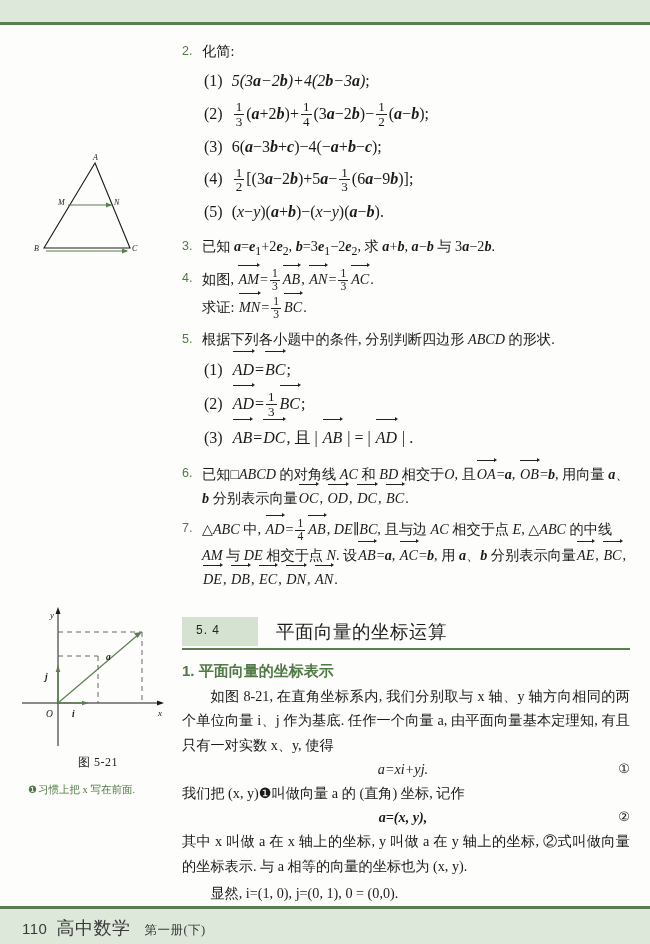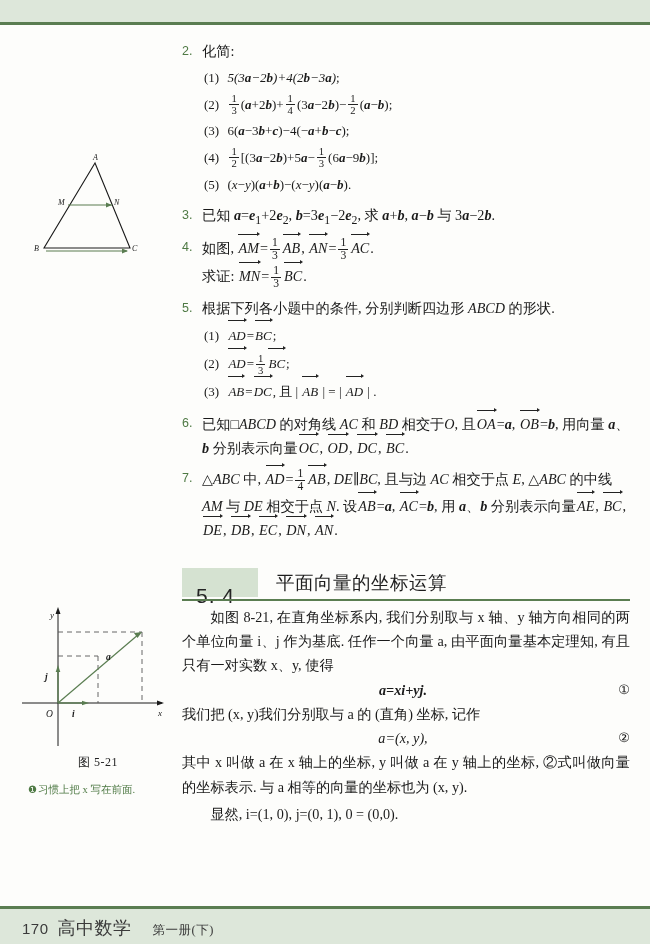--- a/index.html
+++ b/index.html
@@ -55,21 +55,21 @@
     white-space: nowrap;
   }
   .footer .pagenum {
     font-size: 15px;
     font-family: "Liberation Sans", sans-serif;
     margin-right: 9px;
   }
   .footer .booktitle {
     font-size: 18px;
   }
-  .footer .volume { margin-left: 21px; font-size: 12.5px; }
+  .footer .volume { margin-left: 14px; font-size: 12.5px; }
 
   
   .content {
     position: absolute;
     left: 182px;
     top: 40px;
     width: 448px;
     color: #1a1a1a;
   }
   
@@ -82,21 +82,21 @@
   }
   .ex-num {
     position: absolute;
     left: 0; top: 1px;
     color: #4f7a45;
     font-size: 12.5px;
     font-family: "Liberation Sans", sans-serif;
   }
   .sub {
     padding-left: 22px;
-    font-size: 13px;
+    font-size: 16px;
     line-height: 2.05;
     white-space: nowrap;
   }
   .sub .lbl { margin-right: 5px; }
   .mi { font-style: italic; }
   .bb { font-weight: bold; font-style: italic; }
   .up { font-style: normal; }
 
   
   .frac {
@@ -140,22 +140,22 @@
     height: 34px;
   }
   .sec-chip {
     position: absolute;
     left: 0; top: 0;
     width: 76px; height: 29px;
     background: #d5e2d1;
   }
   .sec-no {
     position: absolute;
-    left: 14px; top: 16px;
-    font-size: 21px;
+    left: 14px; top: 6px;
+    font-size: 12px;
     font-family: "Liberation Sans", sans-serif;
     color: #242424;
     letter-spacing: 1px;
   }
   .sec-title {
     position: absolute;
     left: 94px; top: 2px;
     font-size: 18.5px;
     font-family: Liberation Sans, sans-serif;
     color: #1d1d1d;
@@ -342,38 +342,39 @@
       △<span class="mi">ABC</span> 中, <span class="vec mi">AD</span>=<span class="frac"><span class="n">1</span><span class="d">4</span></span><span class="vec mi">AB</span>, <span class="mi">DE</span>∥<span class="mi">BC</span>, 且与边 <span class="mi">AC</span> 相交于点 <span class="mi">E</span>, △<span class="mi">ABC</span> 的中线 <span class="mi">AM</span> 与 <span class="mi">DE</span> 相交于点 <span class="mi">N</span>. 设<span class="vec mi">AB</span>=<span class="bb">a</span>, <span class="vec mi">AC</span>=<span class="bb">b</span>, 用 <span class="bb">a</span>、<span class="bb">b</span> 分别表示向量<span class="vec mi">AE</span>, <span class="vec mi">BC</span>, <span class="vec mi">DE</span>, <span class="vec mi">DB</span>, <span class="vec mi">EC</span>, <span class="vec mi">DN</span>, <span class="vec mi">AN</span>.
     </div>
 
     <div class="sec-head">
       <div class="sec-chip"></div>
       <div class="sec-no">5. 4</div>
       <div class="sec-title">平面向量的坐标运算</div>
       <div class="sec-rule"></div>
     </div>
 
+    <div class="subsec">1. 平面向量的坐标表示</div>
 
     <p class="body">如图 8-21, 在直角坐标系内, 我们分别取与 x 轴、y 轴方向相同的两个单位向量 i、j 作为基底. 任作一个向量 a, 由平面向量基本定理知, 有且只有一对实数 x、y, 使得</p>
 
     <div class="eq-line">
-      <span style="font-weight:bold;font-style:italic;">a=xi+yj.</span>
+      <span style="font-weight:normal;font-style:italic;">a=xi+yj.</span>
       <span class="eq-tag">①</span>
     </div>
 
-    <p class="body noind">我们把 (x, y)我们分别取与 a 的 (直角) 坐标, 记作</p>
+    <p class="body noind">我们把 (x, y)❶叫做向量 a 的 (直角) 坐标, 记作</p>
 
     <div class="eq-line">
-      <span style="font-weight:normal;font-style:italic;">a=(x, y),</span>
+      <span style="font-weight:bold;font-style:italic;">a=(x, y),</span>
       <span class="eq-tag">②</span>
     </div>
 
     <p class="body noind">其中 x 叫做 a 在 x 轴上的坐标, y 叫做 a 在 y 轴上的坐标, ②式叫做向量的坐标表示. 与 a 相等的向量的坐标也为 (x, y).</p>
     <p class="body">显然, i=(1, 0), j=(0, 1), 0 = (0,0).</p>
   </div>
 
   <div class="band-bottom-rule"></div>
   <div class="band-bottom"></div>
   <div class="footer">
-    <span class="pagenum">170</span><span class="booktitle">高中数学</span><span class="volume">第一册(下)</span>
+    <span class="pagenum">110</span><span class="booktitle">高中数学</span><span class="volume">第一册(下)</span>
   </div>
 
 </div>
 
 </body></html>

